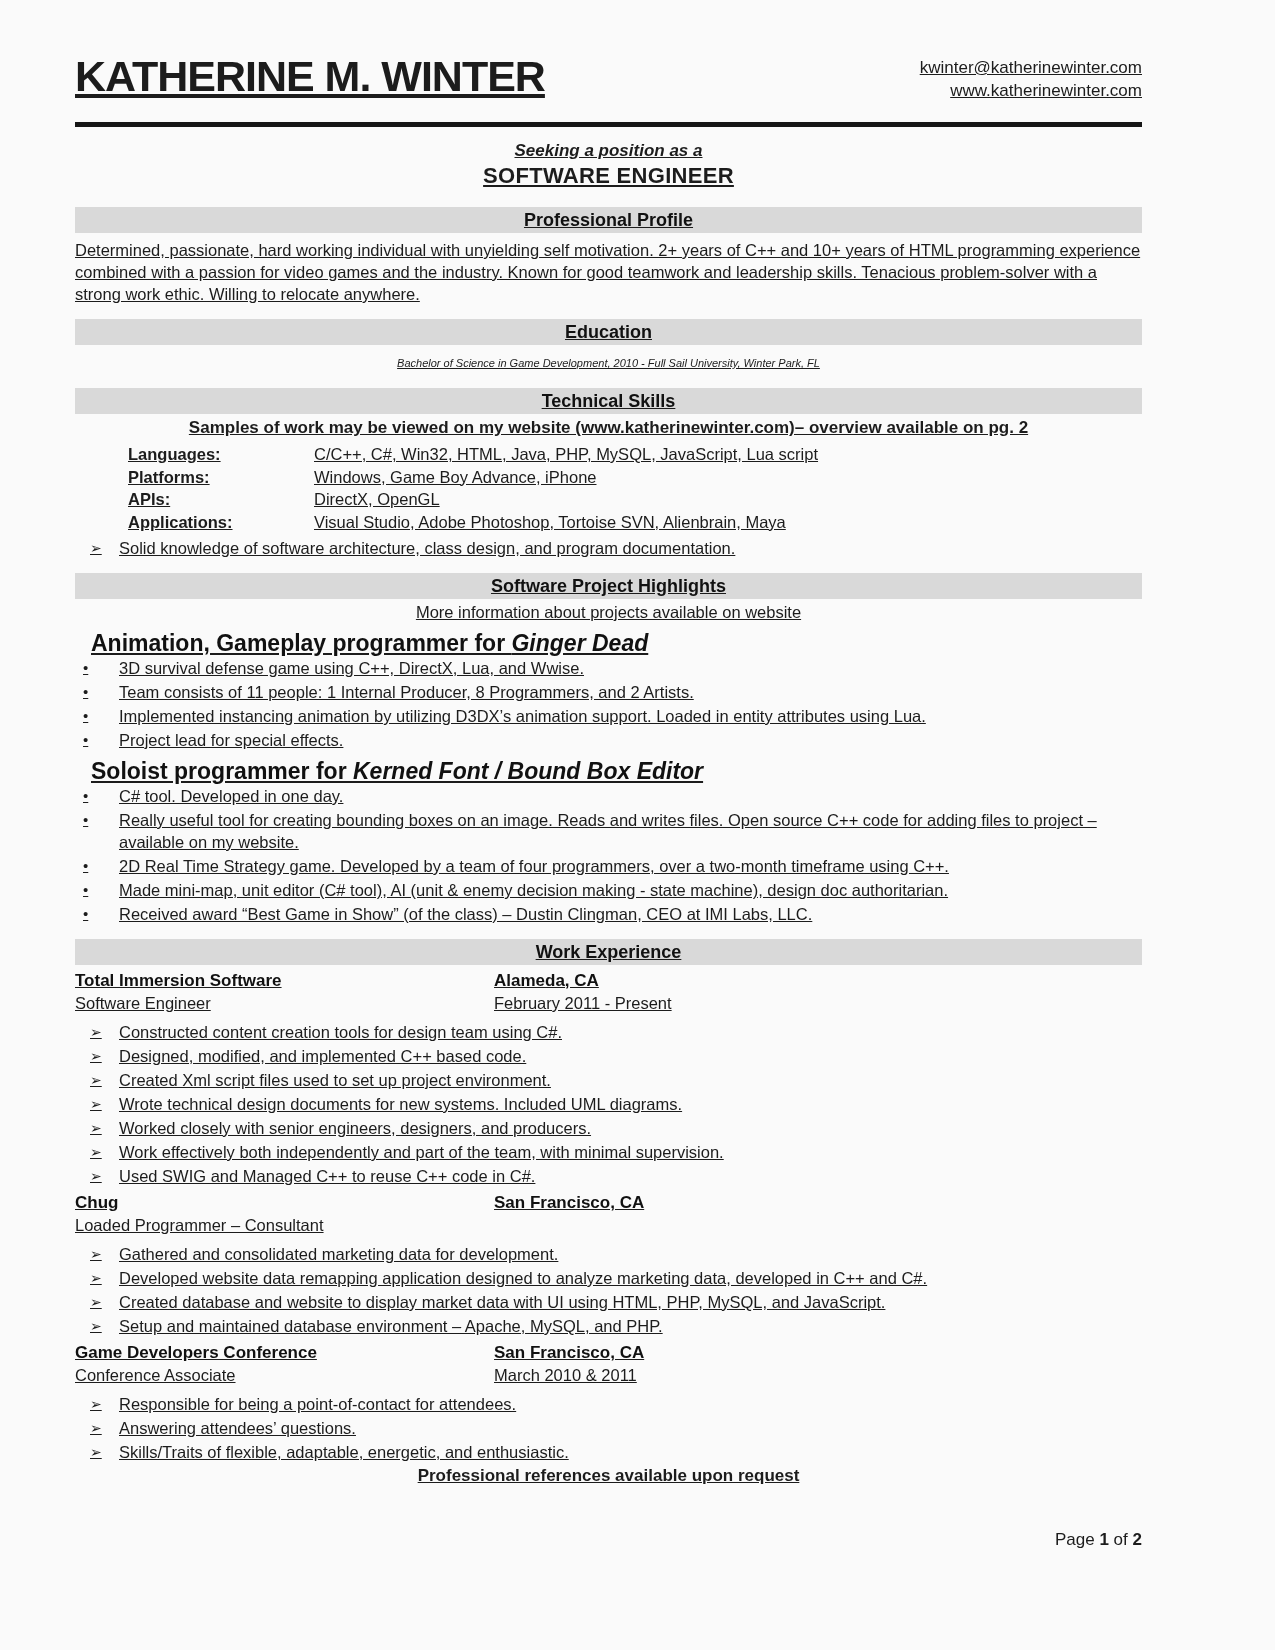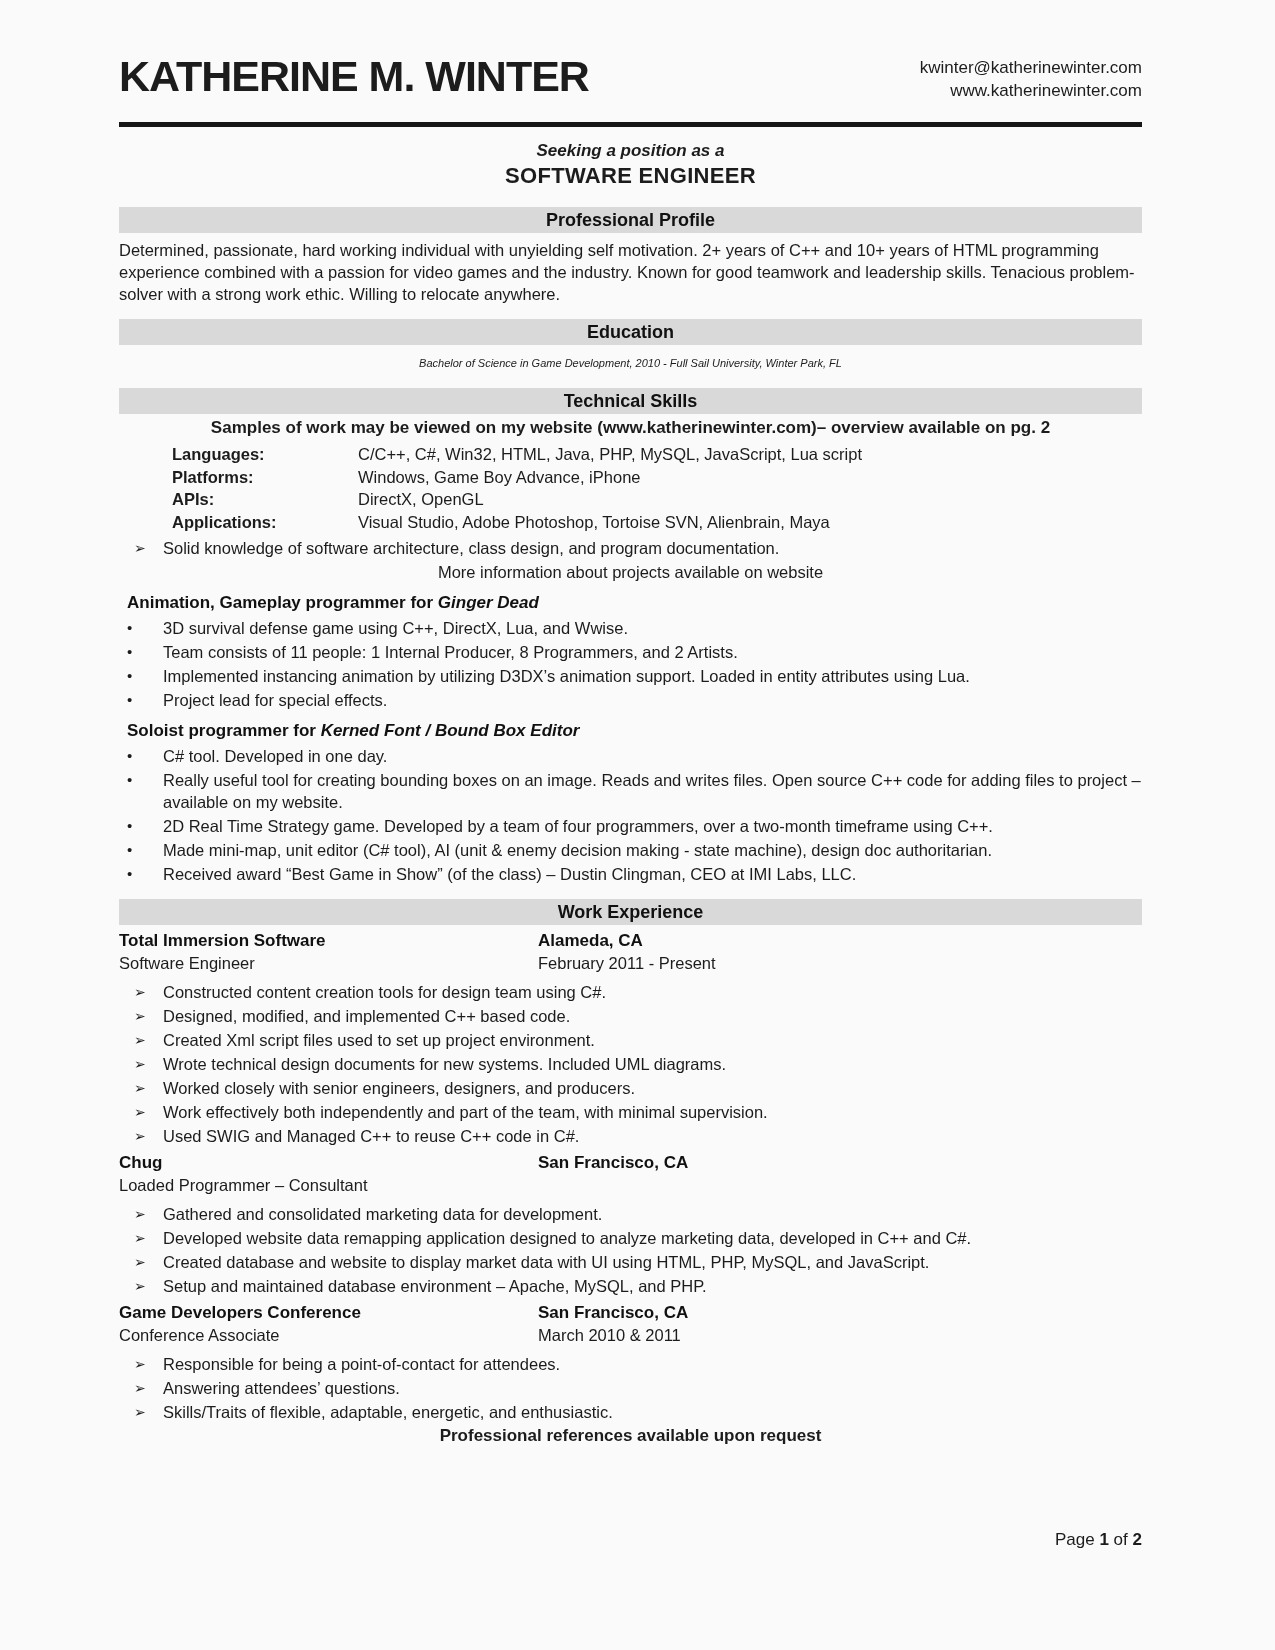--- a/index.html
+++ b/index.html
@@ -7,23 +7,24 @@
   body {
     font-family: "Liberation Sans", sans-serif;
     color: #1c1c1c;
     -webkit-font-smoothing: antialiased;
   }
   .page {
     width: 1275px;
     height: 1650px;
     margin: 0 auto;
     background: #fafafa;
-    padding: 52px 133px 0 119px;
+    padding: 52px 133px 0 75px;
     overflow: hidden;
     position: relative;
+    text-decoration: underline;
   }
   
   .top { display: flex; justify-content: space-between; align-items: flex-start; }
   .name {
     font-size: 43px;
     font-weight: bold;
     letter-spacing: -1px;
     line-height: 48px;
     white-space: nowrap;
   }
@@ -61,21 +62,21 @@
 
   
   .arrow-row { display: flex; padding-left: 15px; font-size: 16.5px; line-height: 22px; margin-top: 4px; }
   .arrow-row .marker { flex: 0 0 29px; font-size: 14px; }
   .dot-row { display: flex; padding-left: 8px; font-size: 16.5px; line-height: 22px; margin-bottom: 2px; }
   .dot-row .marker { flex: 0 0 36px; font-size: 15px; }
   .bt { flex: 1; }
 
   
   .proj-sub { text-align: center; font-size: 16.5px; line-height: 22px; margin-top: 2px; }
-  .proj-head { font-size: 17px; font-weight: bold; line-height: 22px; margin: 9px 0 3px 8px; color: #111; }
+  .proj-head { font-size: 23px; font-weight: bold; line-height: 22px; margin: 9px 0 3px 16px; color: #111; }
   .proj-head em { font-style: italic; }
 
   
   .job { margin-top: 5px; }
   .job-grid { display: grid; grid-template-columns: 419px 1fr; }
   .job-company, .job-location { font-size: 17px; font-weight: bold; line-height: 22px; color: #111; }
   .job-title, .job-dates { font-size: 16.5px; line-height: 22px; }
   .job-bullets { margin-top: 7px; }
   .job-bullets .arrow-row { margin-top: 0; margin-bottom: 2px; }
 
@@ -127,20 +128,21 @@
     <div class="skill-row">
       <span class="skill-label">Applications:</span>
       <span class="skill-value">Visual Studio, Adobe Photoshop, Tortoise SVN, Alienbrain, Maya</span>
     </div>
   </div>
   <div class="arrow-row">
     <span class="marker">➢</span>
     <span class="bt">Solid knowledge of software architecture, class design, and program documentation.</span>
   </div>
 
+  <div class="bar">Software Project Highlights</div>
   <div class="proj-sub">More information about projects available on website</div>
 
   <div class="proj-head"><span>Animation, Gameplay programmer for </span><em>Ginger Dead</em><span></span></div>
   <div class="dot-row">
     <span class="marker">•</span>
     <span class="bt">3D survival defense game using C++, DirectX, Lua, and Wwise.</span>
   </div>
   <div class="dot-row">
     <span class="marker">•</span>
     <span class="bt">Team consists of 11 people: 1 Internal Producer, 8 Programmers, and 2 Artists.</span>

